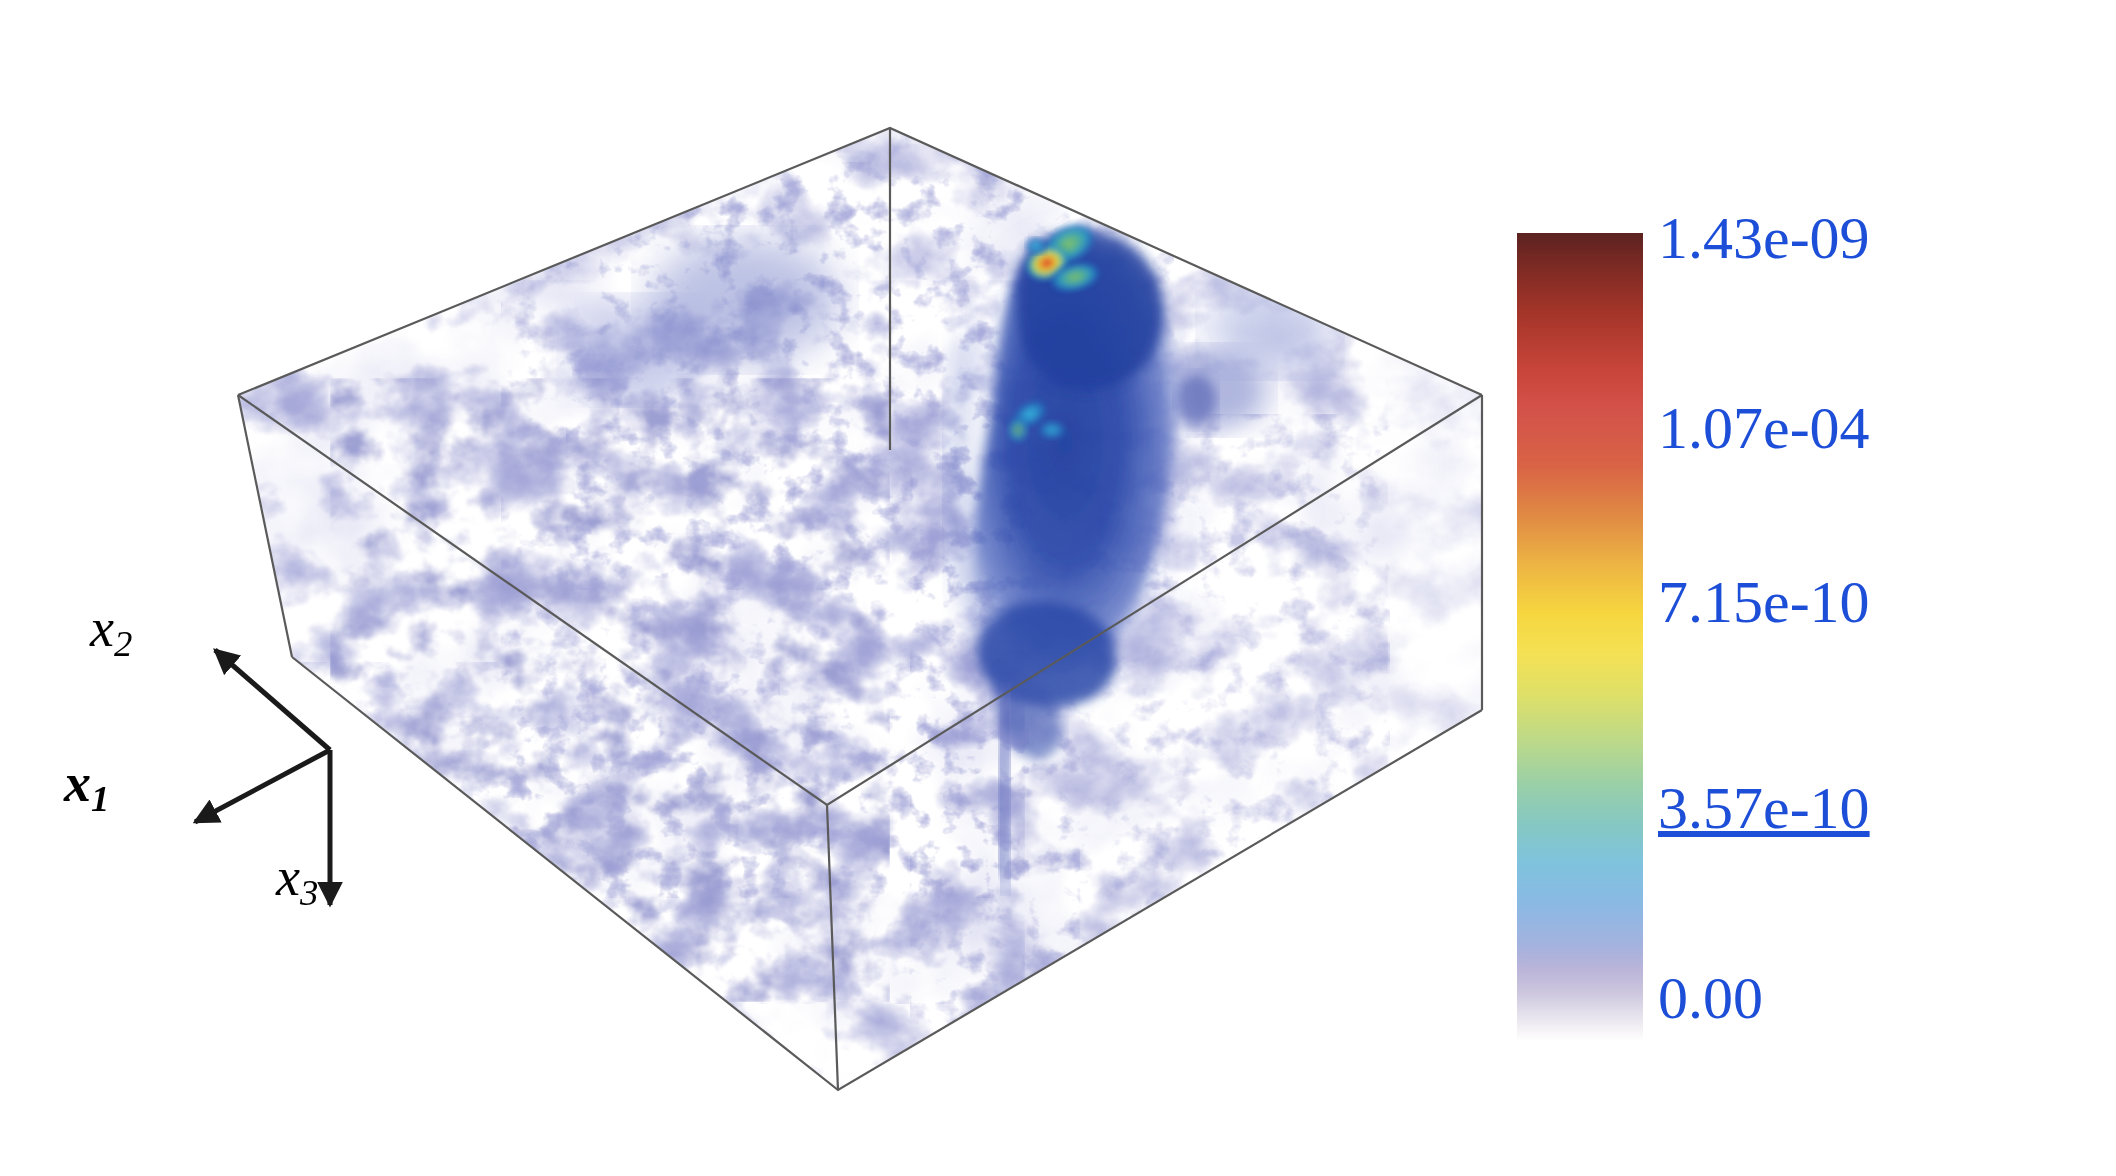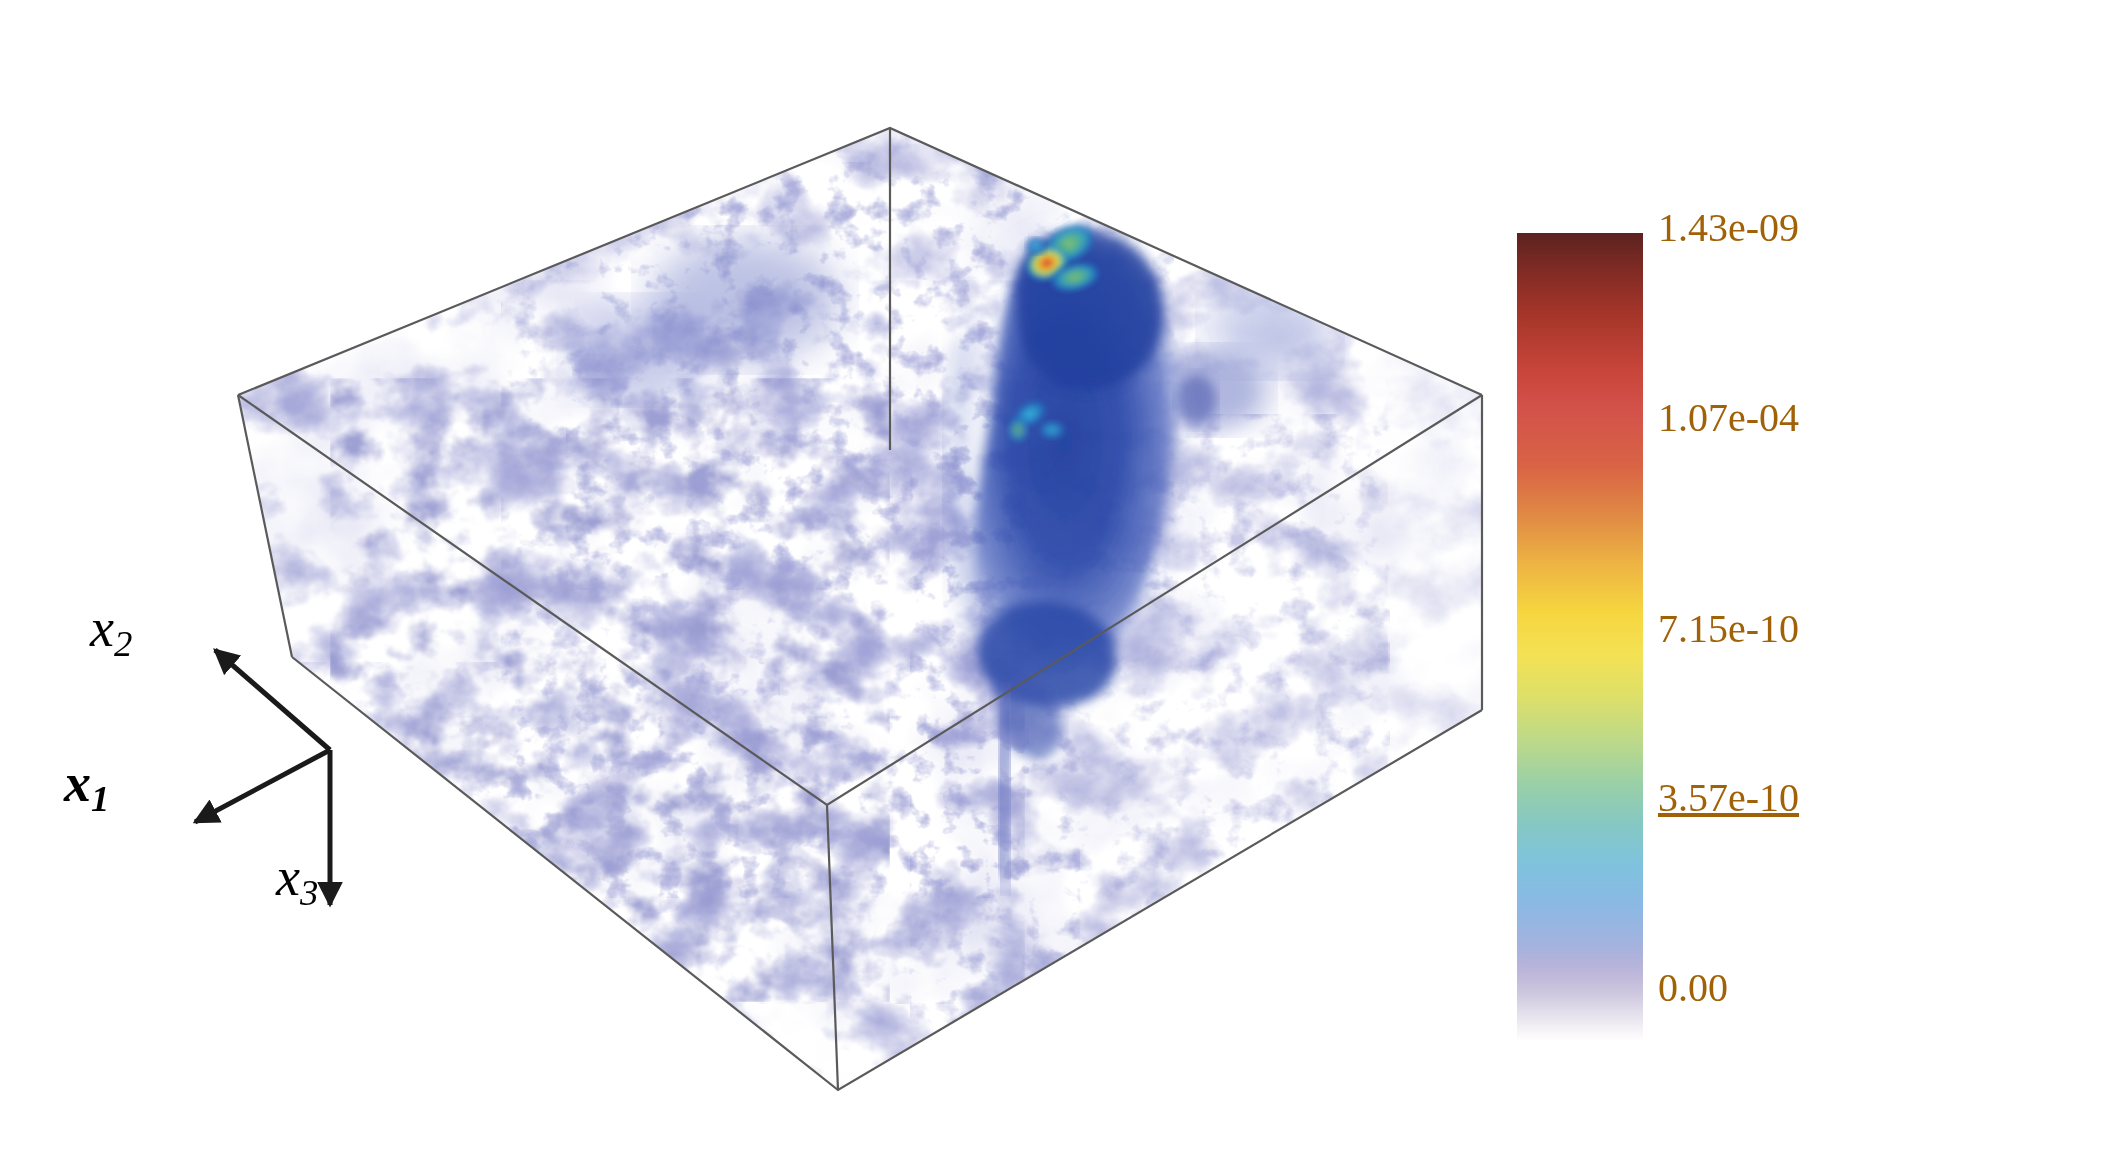--- a/index.html
+++ b/index.html
@@ -77,22 +77,22 @@
         #a3b2de 88%,
         #b9b4d9 91%,
         #cdc6de 94%,
         #e3dfeb 96.5%,
         #f4f1f6 98.5%,
         #ffffff 100%);
   }
   .cb-tick {
     position: absolute;
     left: 158px;
-    font-size: 40px;
-    color: #a16207;
+    font-size: 60px;
+    color: #1d4ed8;
     white-space: nowrap;
     line-height: 1;
     text-align: center;
   }
 
   
   #axis-triad {
     position: absolute;
     left: 60px;
     top: 560px;
@@ -360,18 +360,18 @@
     </div>
   </div>
 
   <div id="colorbar-group">
 
 
     <div id="colorbar-bar"></div>
 
     <div class="cb-tick" style="top: 78px;">1.43e-09</div>
     <div class="cb-tick" style="top: 268px;">1.07e-04</div>
-    <div class="cb-tick" style="top: 479px;">7.15e-10</div>
+    <div class="cb-tick" style="top: 442px;">7.15e-10</div>
     <div class="cb-tick" style="top: 648px; text-decoration: underline;">3.57e-10</div>
     <div class="cb-tick" style="top: 838px;">0.00</div>
   </div>
 
 </div>
 
 </body></html>

